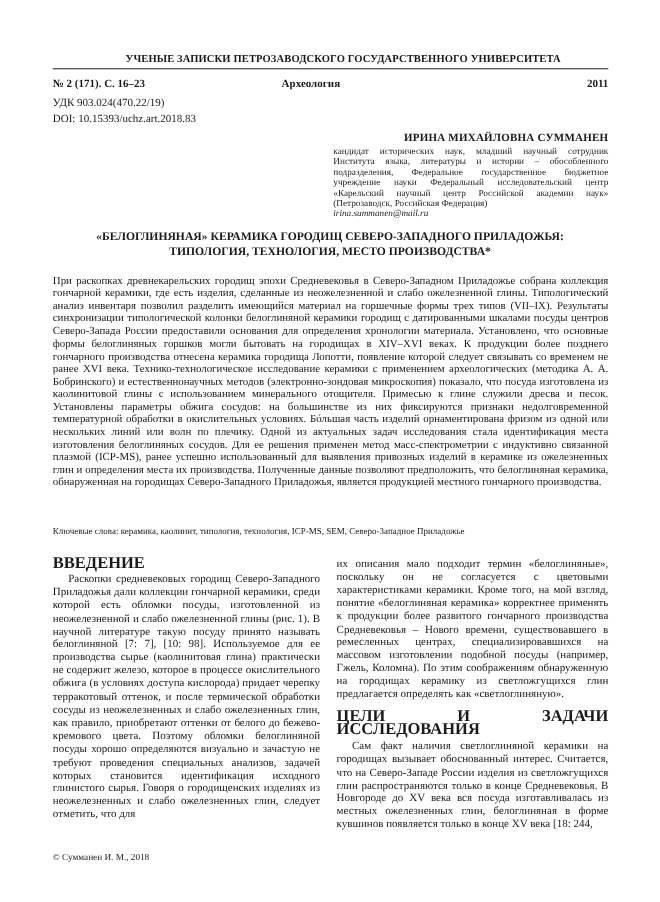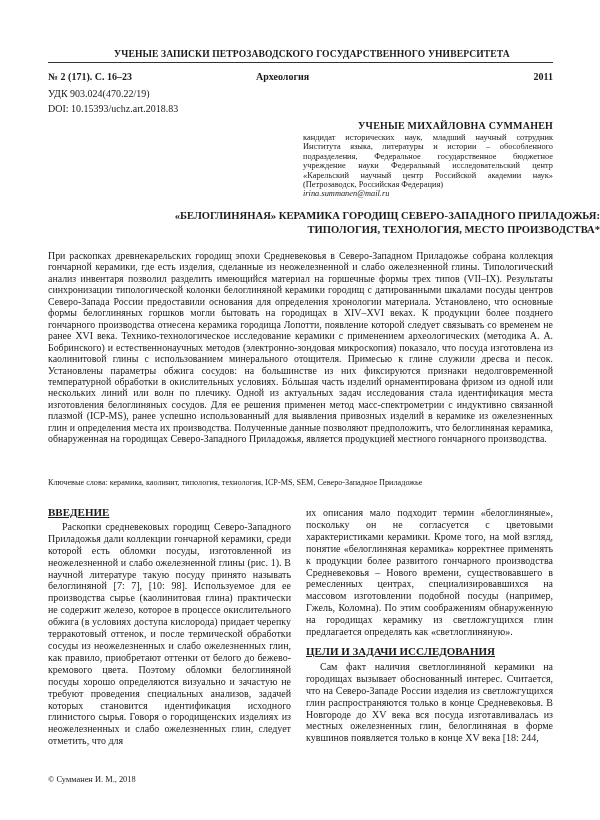--- a/index.html
+++ b/index.html
@@ -21,53 +21,53 @@
   .doi { top: 103px; }
   .author-name {
     position: absolute; right: 47px; top: 120px; font-weight: bold; font-size: 10px; letter-spacing: 0.2px;
   }
   .affil {
     position: absolute; left: 303px; width: 250px; top: 133px; font-size: 8.4px; line-height: 9.4px;
     text-align: justify;
   }
   .affil .email { font-style: italic; }
   .title {
-    position: absolute; left: 0; width: 600px; top: 209px; text-align: right;
+    position: absolute; left: 0; width: 600px; top: 209px; text-align: center;
     font-weight: bold; font-size: 10.6px; line-height: 13.5px;
   }
   .abstract {
     position: absolute; left: 48px; width: 505px; top: 250px; font-size: 9.9px; line-height: 11.45px;
     text-align: justify; text-indent: 0;
   }
   .abstract p { margin: 0; text-indent: 0; }
   .keywords { position: absolute; left: 48px; width: 505px; top: 478px; font-size: 8.2px; }
   .col { position: absolute; top: 507px; font-size: 10px; line-height: 11.9px; text-align: justify; }
   .col.left { left: 48px; width: 243px; }
   .col.right { left: 306px; width: 247px; }
-  .col h3 { margin: 0 0 2px 0; font-size: 11px; font-weight: bold; text-decoration: underline; }
+  .col h3 { margin: 0 0 2px 0; font-size: 15px; font-weight: bold; }
   .col p { margin: 0; text-indent: 14px; }
   .col p.cont { text-indent: 0; }
   .col h3.second { margin-top: 8px; margin-bottom: 3px; }
   .copyright { position: absolute; left: 48px; top: 775px; font-size: 8.4px; text-align: center; }
 </style>
 </head>
 <body>
 
 <div class="journal">УЧЕНЫЕ ЗАПИСКИ ПЕТРОЗАВОДСКОГО ГОСУДАРСТВЕННОГО УНИВЕРСИТЕТА</div>
 <div class="rule"></div>
 
 <div class="issue-row">
   <span class="left">№ 2 (171). С. 16–23</span>
   <span class="mid">Археология</span>
   <span class="right">2011</span>
 </div>
 <div class="meta udk">УДК 903.024(470.22/19)</div>
 <div class="meta doi">DOI: 10.15393/uchz.art.2018.83</div>
 
-<div class="author-name">УЧЕНЫЕ МИХАЙЛОВНА СУММАНЕН</div>
+<div class="author-name">ИРИНА МИХАЙЛОВНА СУММАНЕН</div>
 <div class="affil">
   <span>кандидат исторических наук, младший научный сотрудник Института языка, литературы и истории – обособленного подразделения, Федеральное государственное бюджетное учреждение науки Федеральный исследовательский центр «Карельский научный центр Российской академии наук» (Петрозаводск, Российская Федерация)</span><br>
   <span class="email">irina.summanen@mail.ru</span>
 </div>
 
 <div class="title">
   <div>«БЕЛОГЛИНЯНАЯ» КЕРАМИКА ГОРОДИЩ СЕВЕРО-ЗАПАДНОГО ПРИЛАДОЖЬЯ:</div>
   <div>ТИПОЛОГИЯ, ТЕХНОЛОГИЯ, МЕСТО ПРОИЗВОДСТВА*</div>
 </div>
 

